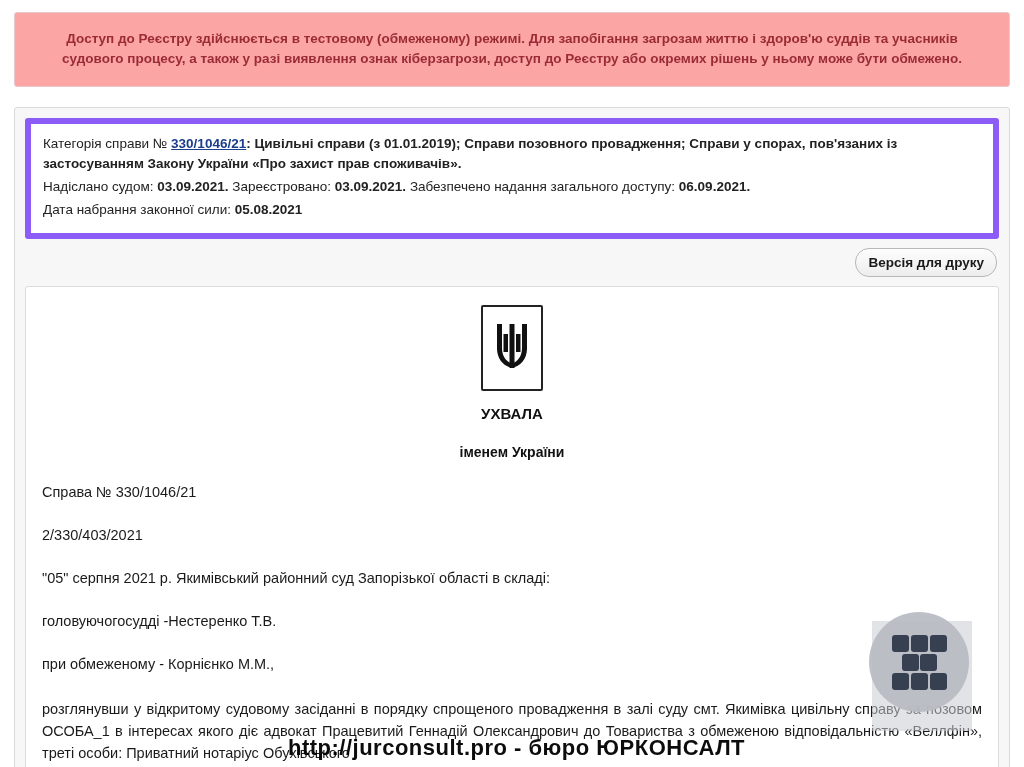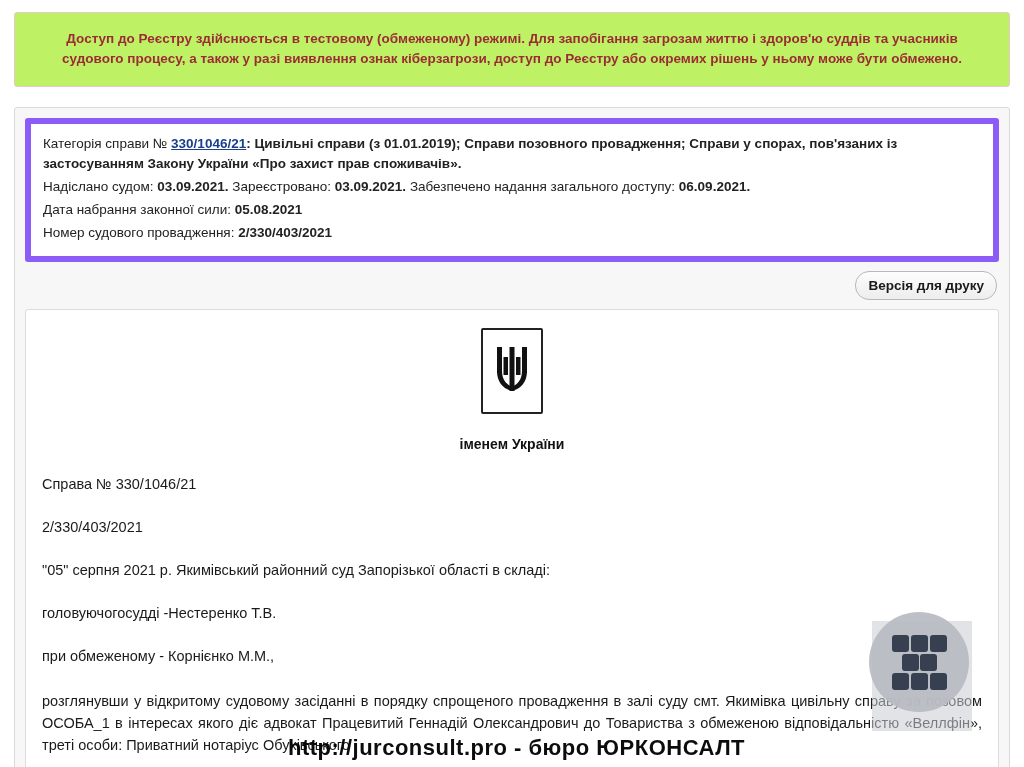--- a/index.html
+++ b/index.html
@@ -12,21 +12,21 @@
     position: relative;
     width: 1024px;
     height: 767px;
     overflow: hidden;
     background: #ffffff;
   }
 
   
   .warning-banner {
     margin: 12px 14px 0 14px;
-    background: #bef264;
+    background: #fca5a5;
     border: 1px solid #e8c8cc;
     border-radius: 3px;
     padding: 16px 20px;
     text-align: center;
     color: #9b2c36;
     font-size: 13.5px;
     font-weight: bold;
     line-height: 1.5;
   }
 
@@ -181,23 +181,20 @@
 
     <div class="meta-box">
       <div class="meta-line">
         <span>Категорія справи № </span><a class="case-link" href="#">330/1046/21</a><b>: Цивільні справи (з 01.01.2019); Справи позовного провадження; Справи у спорах, пов'язаних із застосуванням Закону України «Про захист прав споживачів».</b>
       </div>
       <div class="meta-line">
         <span>Надіслано судом: </span><b>03.09.2021.</b><span> Зареєстровано: </span><b>03.09.2021.</b><span> Забезпечено надання загального доступу: </span><b>06.09.2021.</b>
       </div>
       <div class="meta-line">
         <span>Дата набрання законної сили: </span><b>05.08.2021</b>
-      </div>
-      <div class="meta-line">
-        <span>Номер судового провадження: </span><b>2/330/403/2021</b>
       </div>
     </div>
 
     <div class="print-row">
       <button class="print-btn">Версія для друку</button>
     </div>
 
     <div class="doc-box">
 
       <div class="emblem-wrap">
@@ -208,20 +205,21 @@
               <rect x="3" y="4" width="5" height="26"></rect>
               <rect x="28" y="4" width="5" height="26"></rect>
               <path d="M3 28 C3 40, 10 46, 18 48 C26 46, 33 40, 33 28 L28 28 C28 37, 23 42, 18 43.5 C13 42, 8 37, 8 28 Z"></path>
               <rect x="9.5" y="14" width="4.5" height="18"></rect>
               <rect x="22" y="14" width="4.5" height="18"></rect>
             </g>
           </svg>
         </div>
       </div>
 
+      <div class="doc-title">УХВАЛА</div>
       <div class="doc-subtitle">іменем України</div>
 
       <p class="doc-p">Справа № 330/1046/21</p>
       <p class="doc-p">2/330/403/2021</p>
       <p class="doc-p">"05" серпня 2021 р. Якимівський районний суд Запорізької області в складі:</p>
       <p class="doc-p">головуючогосудді -Нестеренко Т.В.</p>
       <p class="doc-p">при обмеженому - Корнієнко М.М.,</p>
       <p class="doc-p justified">розглянувши у відкритому судовому засіданні в порядку спрощеного провадження в залі суду смт. Якимівка цивільну справу за позовом ОСОБА_1 в інтересах якого діє адвокат Працевитий Геннадій Олександрович до Товариства з обмеженою відповідальністю «Веллфін», треті особи: Приватний нотаріус Обухівського</p>
     </div>
   </div>

